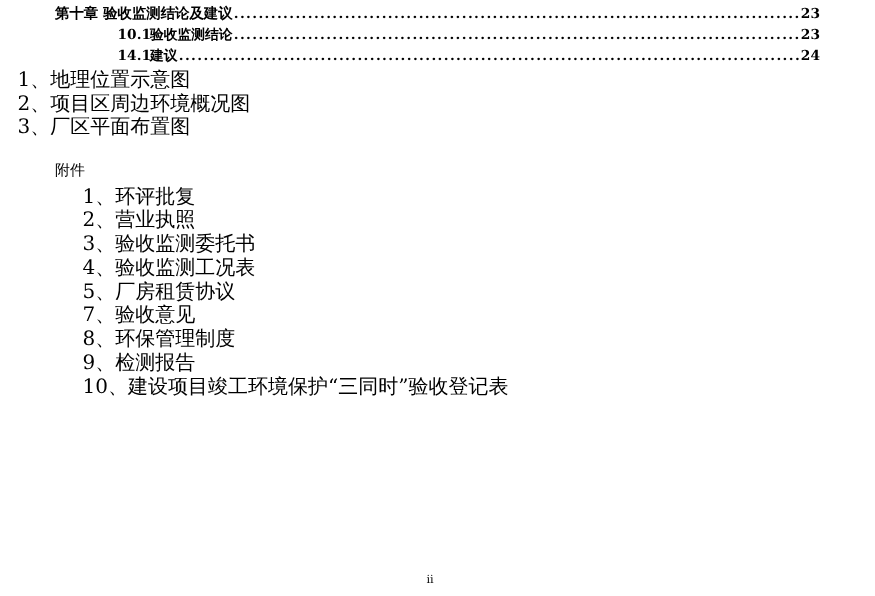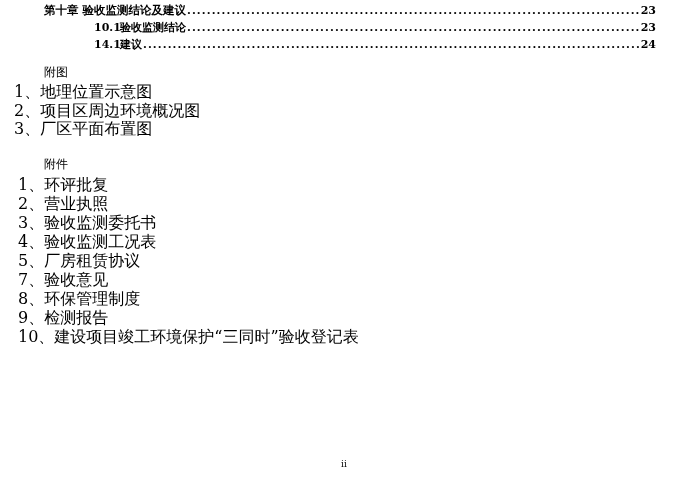--- a/index.html
+++ b/index.html
@@ -88,20 +88,21 @@
   }
   .list-item {
     font-size: 16px;
     line-height: 18.5px;
     padding-left: 14px;
     white-space: nowrap;
   }
   .list.attach-list .list-item {
     padding-left: 18px;
     line-height: 19px;
+    margin-left: 48px;
   }
   .idx {
     display: inline-block;
   }
   .itxt {
     display: inline-block;
   }
 
   
   .footer {
@@ -136,21 +137,20 @@
 
     <div class="toc-row lvl2">
       <span class="num2">14.1</span>
       <span class="lbl">建议</span>
       <span class="dots">......................................................................................................................</span>
       <span class="pg">24</span>
     </div>
 
   </div>
 
-  <div class="sec-title">附图</div>
 
   <div class="list figures-list">
     <div class="list-item">
       <span class="idx">1、</span><span class="itxt">地理位置示意图</span>
     </div>
     <div class="list-item">
       <span class="idx">2、</span><span class="itxt">项目区周边环境概况图</span>
     </div>
     <div class="list-item">
       <span class="idx">3、</span><span class="itxt">厂区平面布置图</span>

